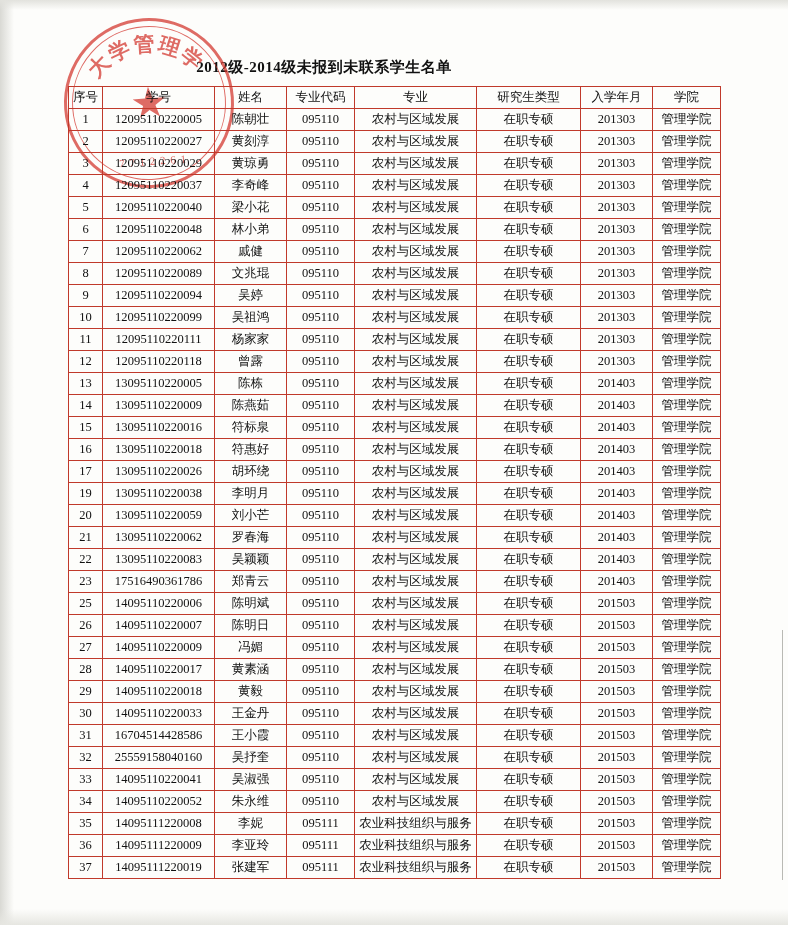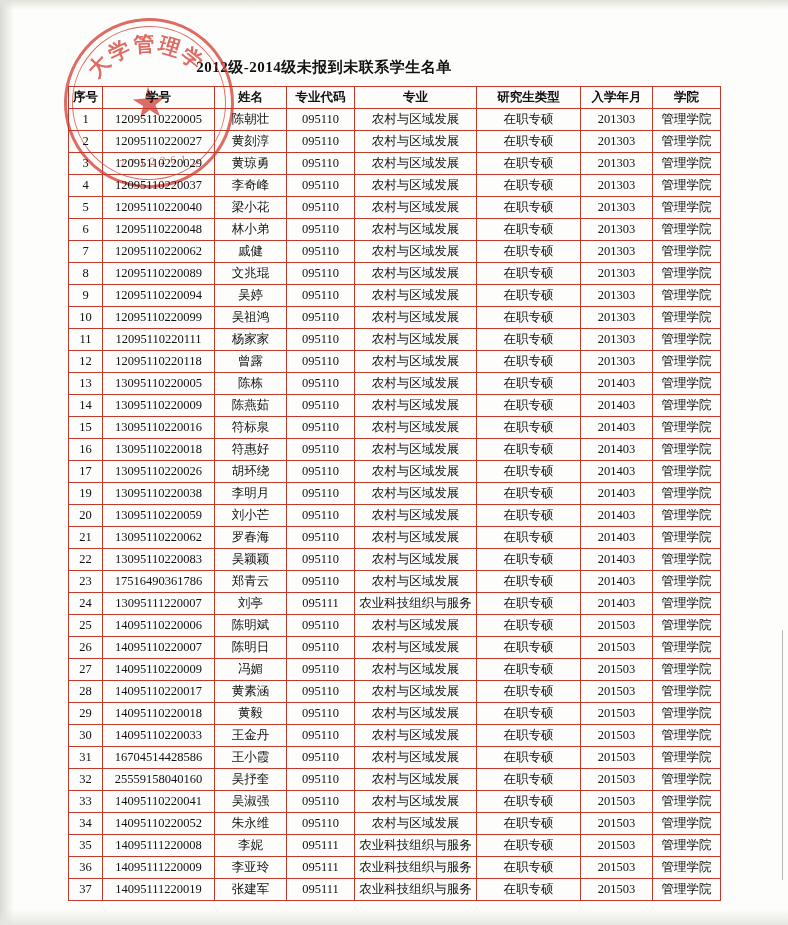--- a/index.html
+++ b/index.html
@@ -77,21 +77,21 @@
     height: 21px;
     line-height: 19px;
     font-size: 12.5px;
     text-align: center;
     padding: 0 1px;
     overflow: hidden;
     white-space: nowrap;
     color: #111;
   }
   table.roster th {
-    font-weight: bold;
+    font-weight: normal;
     font-size: 12.5px;
   }
   col.c-seq    { width: 34px; }
   col.c-id     { width: 112px; }
   col.c-name   { width: 72px; }
   col.c-mcode  { width: 68px; }
   col.c-major  { width: 122px; }
   col.c-type   { width: 104px; }
   col.c-date   { width: 72px; }
   col.c-college{ width: 68px; }
@@ -419,30 +419,20 @@
           <td>23</td>
           <td>17516490361786</td>
           <td>郑青云</td>
           <td>095110</td>
           <td class="major">农村与区域发展</td>
           <td>在职专硕</td>
           <td>201403</td>
           <td class="college">管理学院</td>
         </tr>
         <tr>
-          <td>24</td>
-          <td>13095111220007</td>
-          <td>刘亭</td>
-          <td>095111</td>
-          <td class="major">农业科技组织与服务</td>
-          <td>在职专硕</td>
-          <td>201403</td>
-          <td class="college">管理学院</td>
-        </tr>
-        <tr>
           <td>25</td>
           <td>14095110220006</td>
           <td>陈明斌</td>
           <td>095110</td>
           <td class="major">农村与区域发展</td>
           <td>在职专硕</td>
           <td>201503</td>
           <td class="college">管理学院</td>
         </tr>
         <tr>

